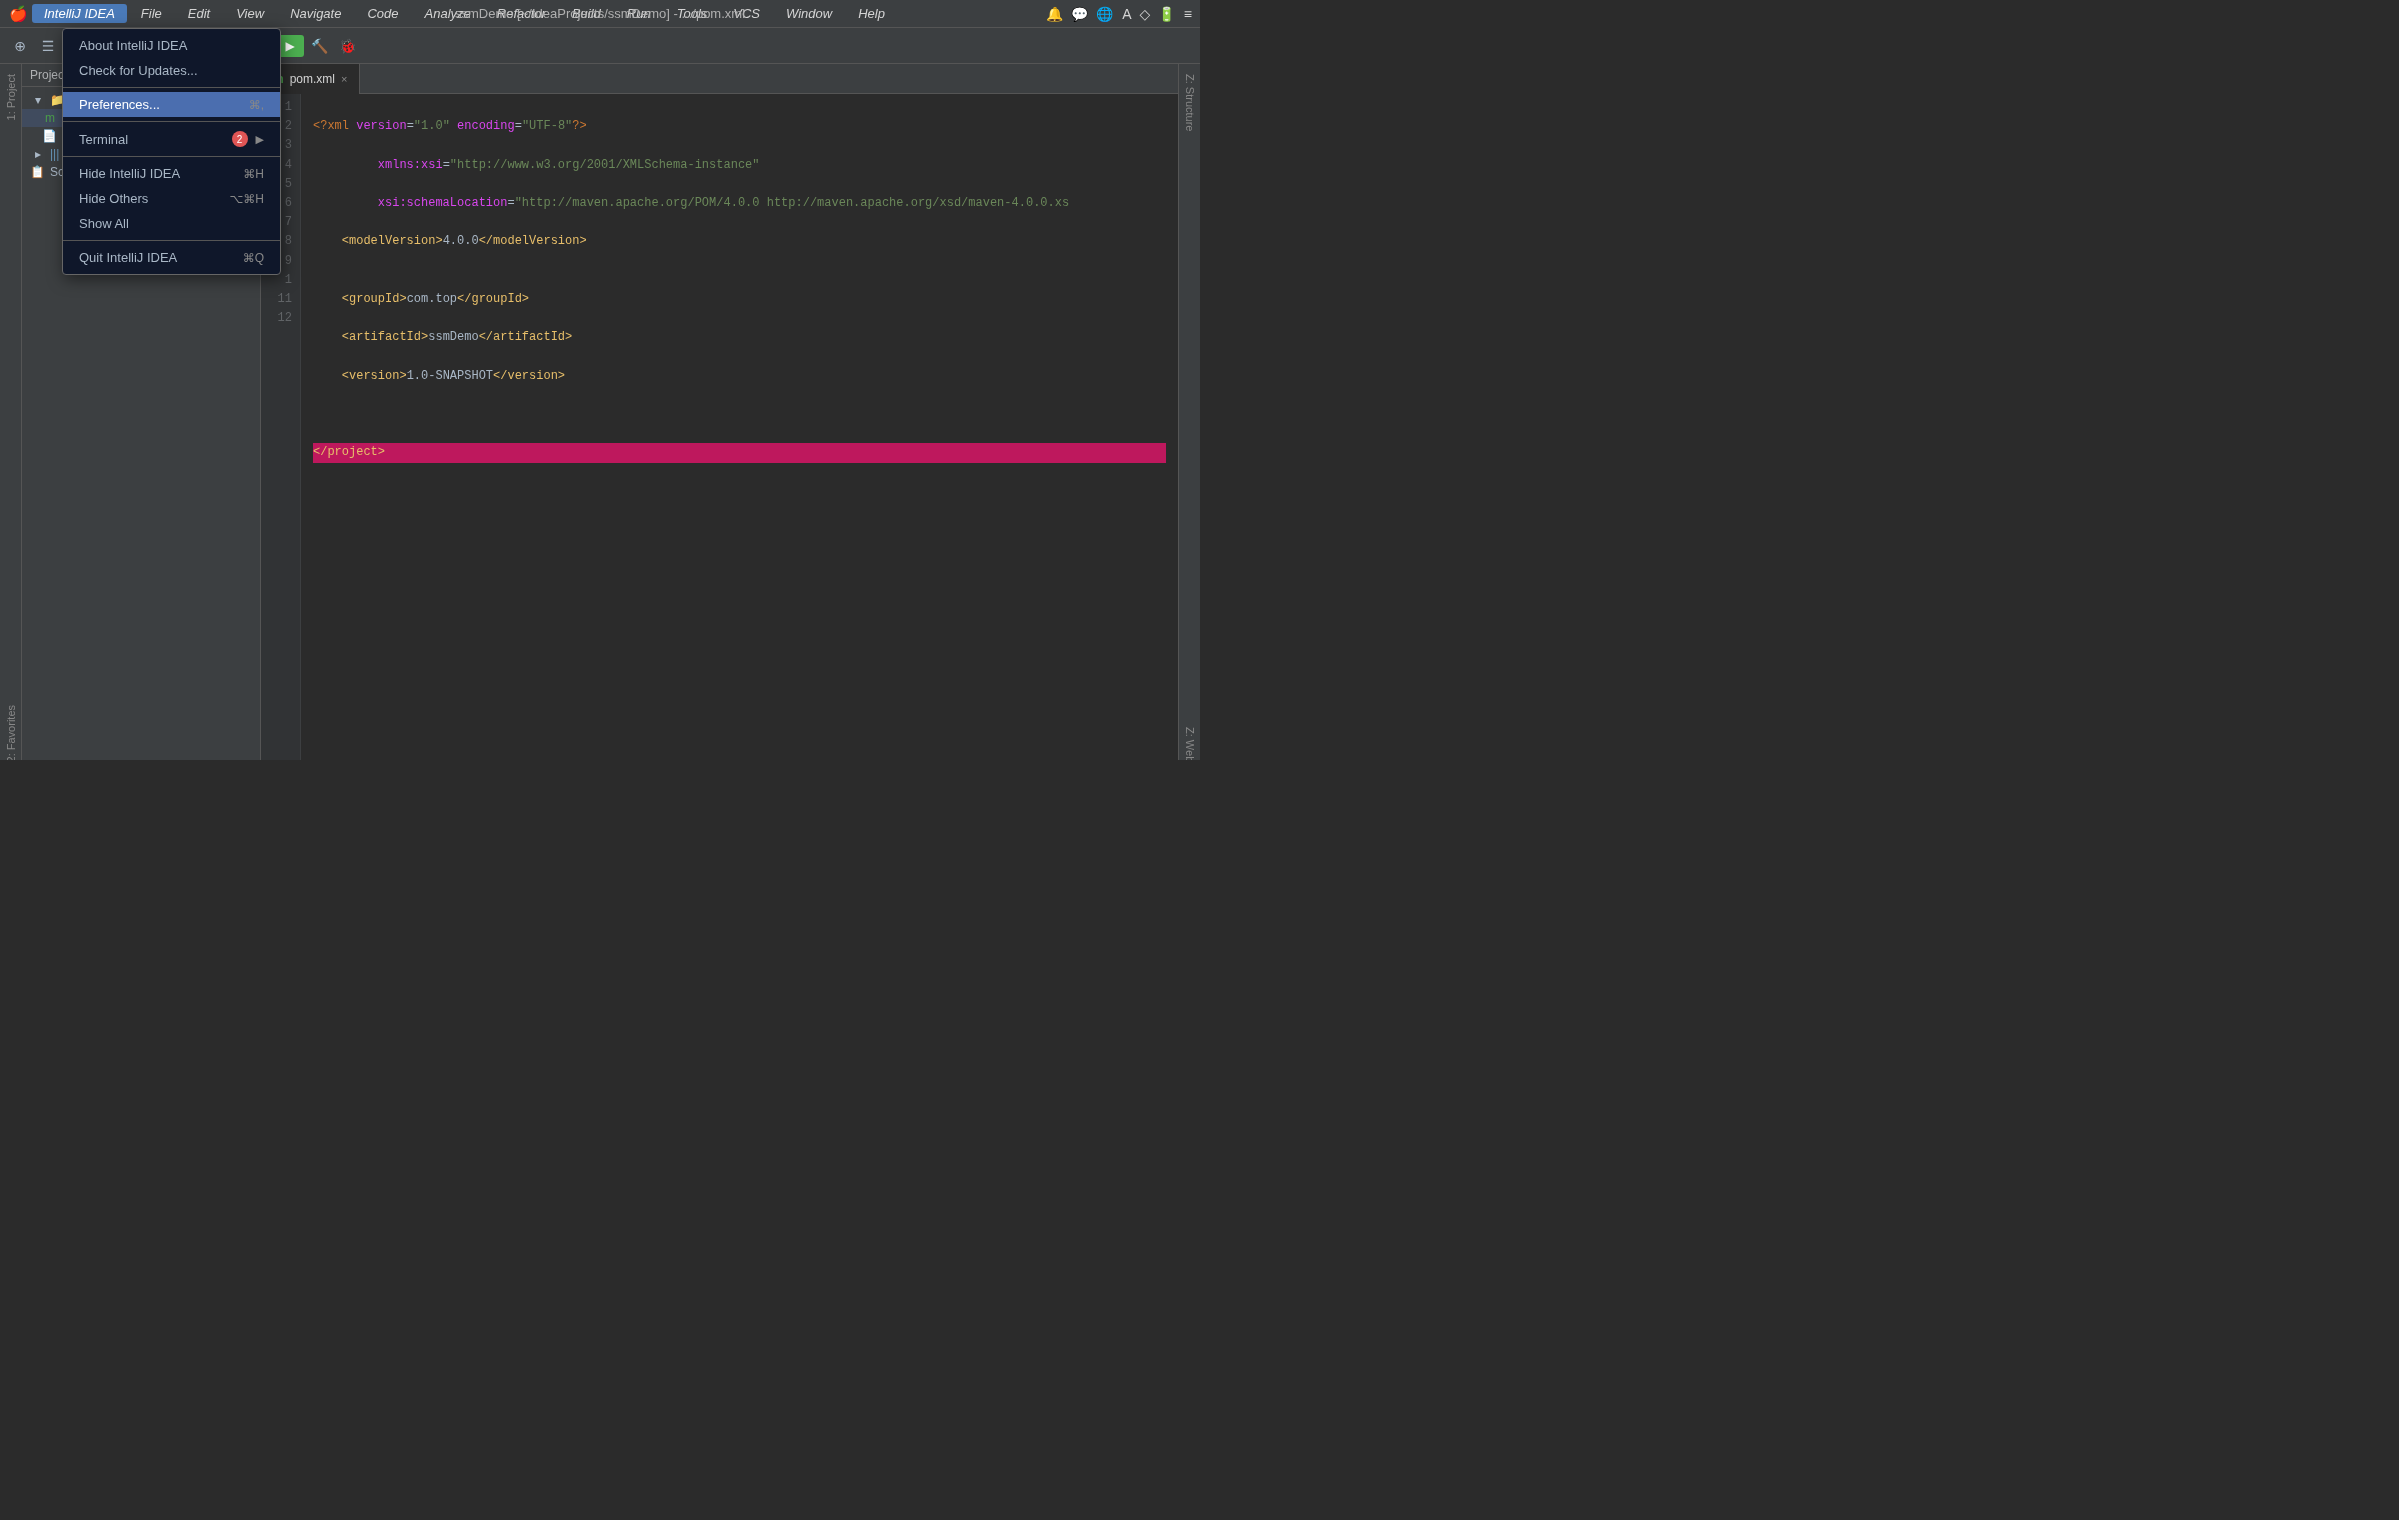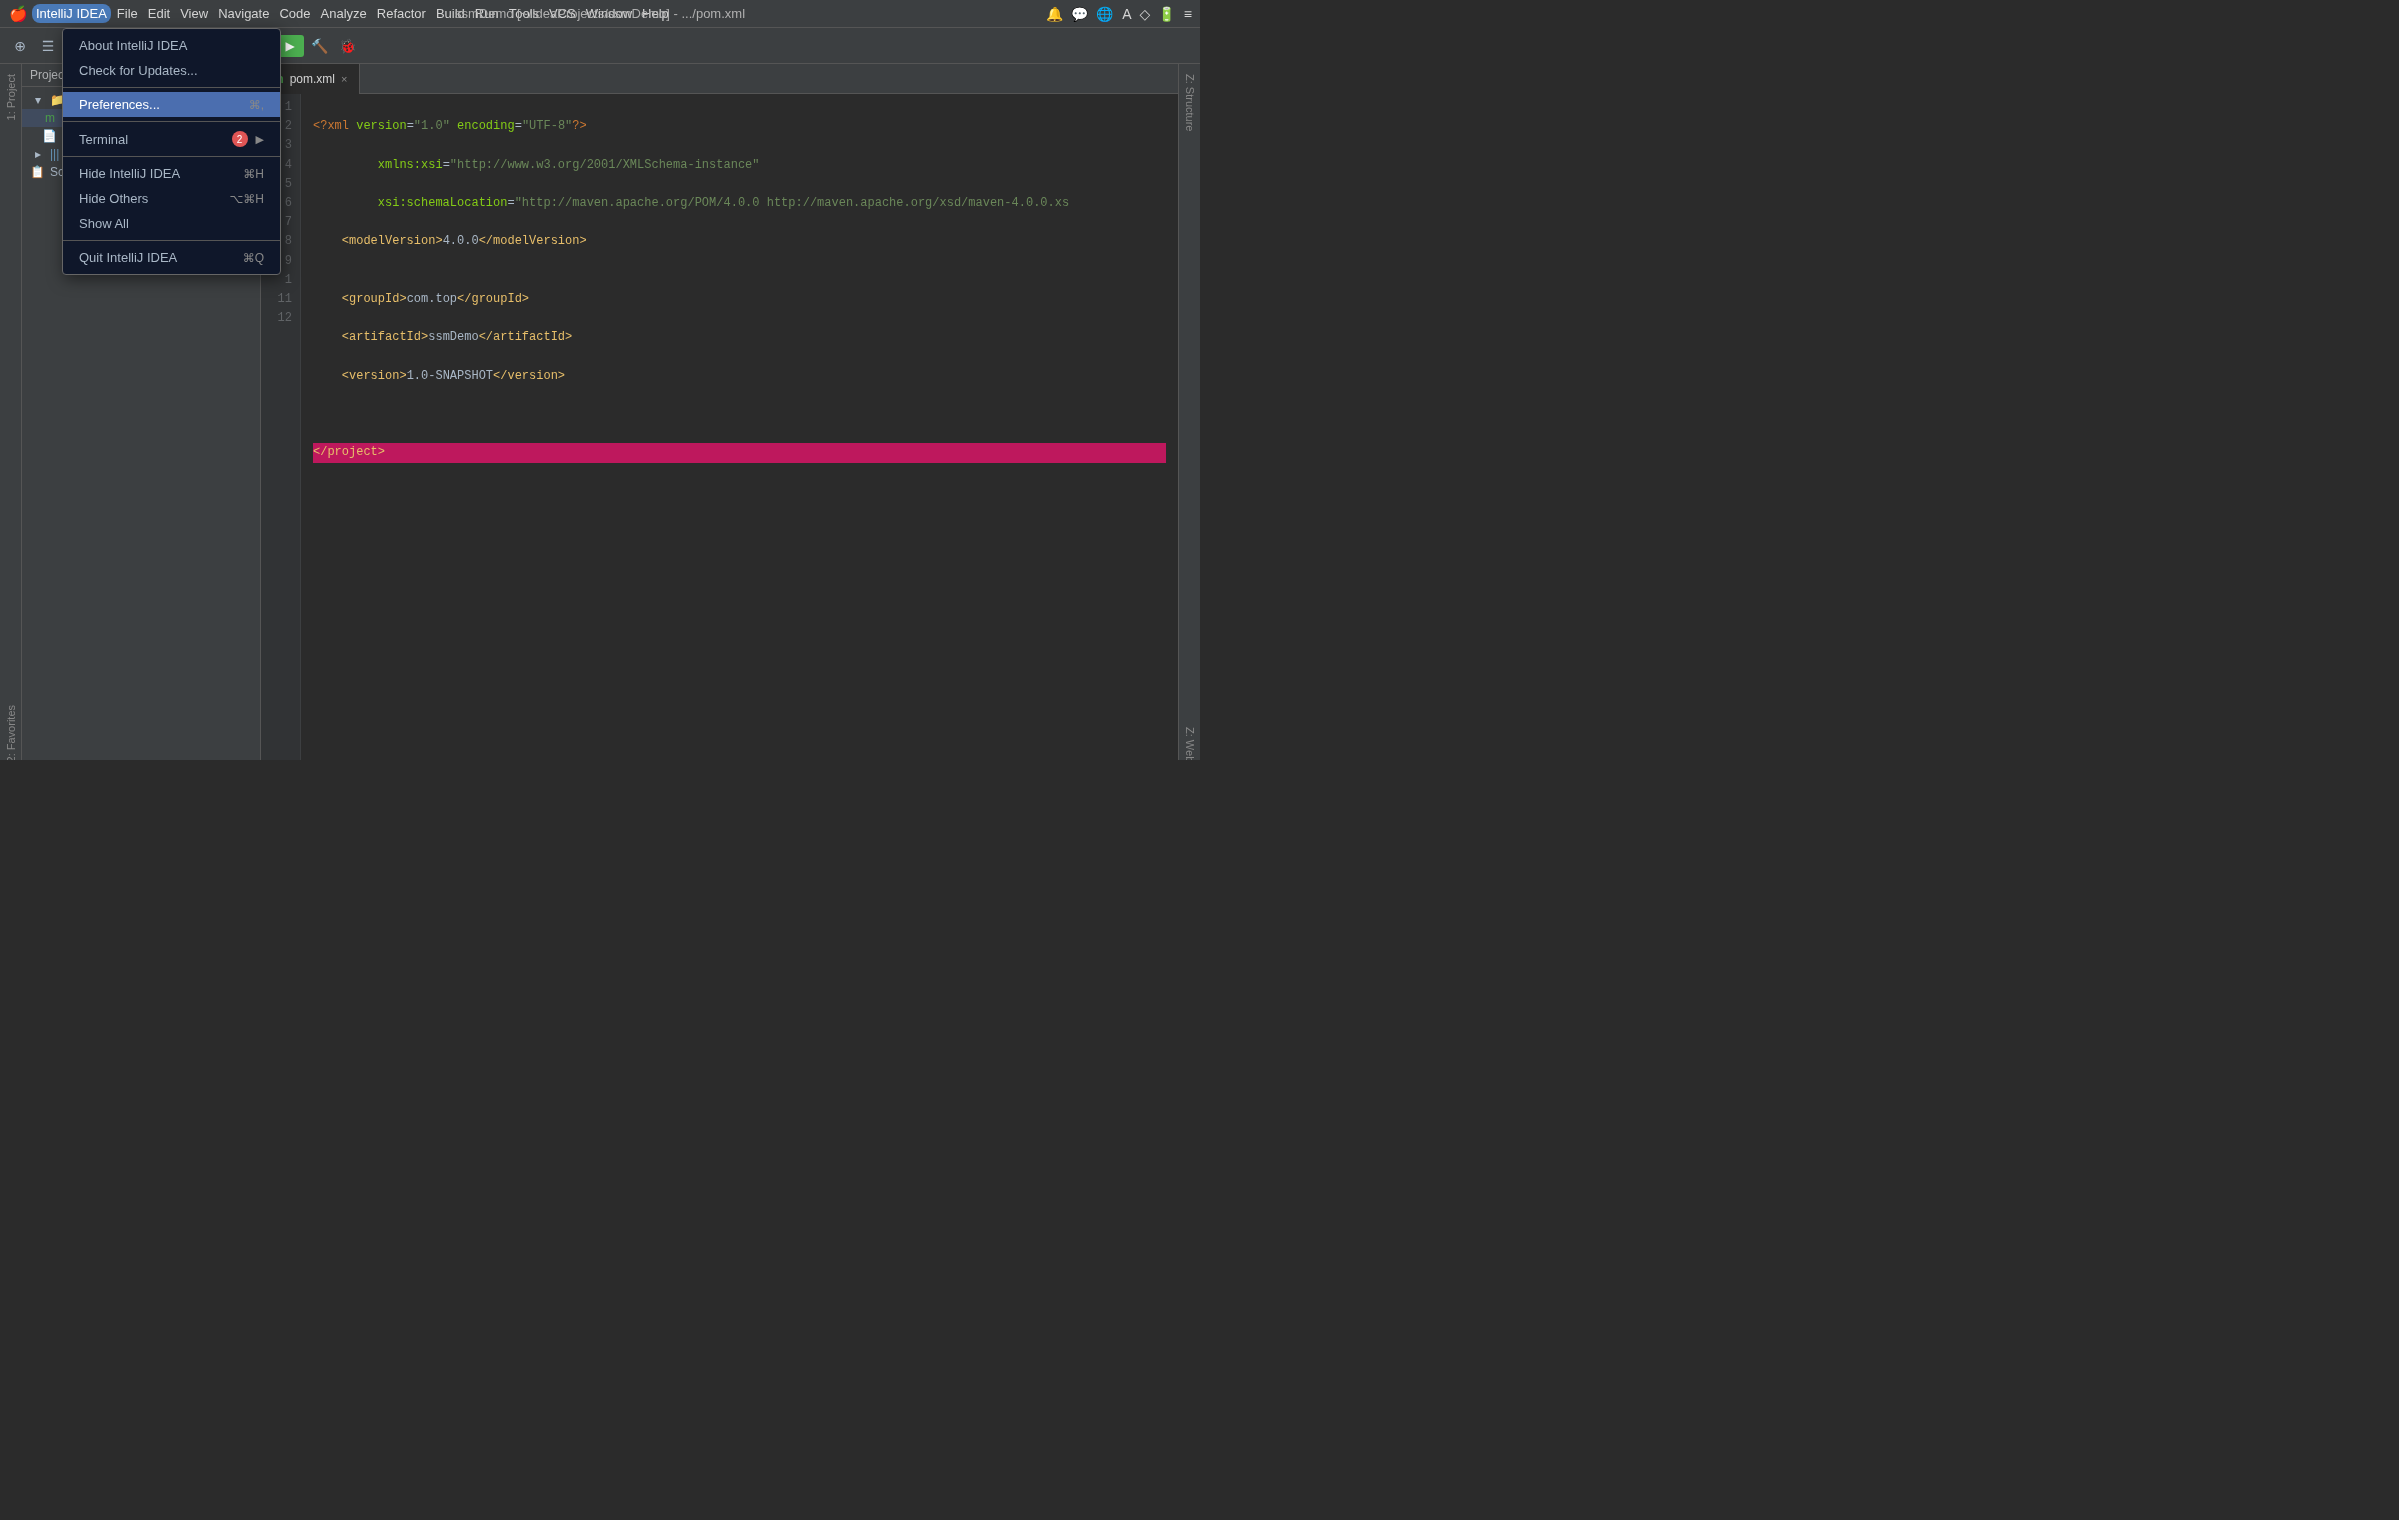--- a/index.html
+++ b/index.html
@@ -30,26 +30,27 @@
       width: 22px;
       height: 22px;
       display: flex;
       align-items: center;
       justify-content: center;
       font-size: 15px;
       color: #d4d4d4;
       cursor: pointer;
     }
     .menubar-item {
-      padding: 2px 4px;
+      padding: 2px 12px;
       font-size: 13px;
       color: #d4d4d4;
-      border-radius: 8px;
+      border-radius: 3px;
       cursor: pointer;
       white-space: nowrap;
+      font-style: italic;
     }
     .menubar-item.active {
       background: #4a7ab8;
       color: white;
     }
     .menubar-spacer { flex: 1; }
     .menubar-title {
       position: absolute;
       left: 50%;
       transform: translateX(-50%);
@@ -187,21 +188,21 @@
       flex: 1;
       padding: 4px 12px;
       font-family: 'Courier New', monospace;
       font-size: 12px;
       line-height: 1.6;
       overflow: auto;
       white-space: pre;
     }
     .code-line { display: block; }
     .xml-tag { color: #e8bf6a; }
-    .xml-attr { color: #84cc16; }
+    .xml-attr { color: #d946ef; }
     .xml-value { color: #6a8759; }
     .xml-text { color: #a9b7c6; }
     .xml-decl { color: #cc7832; }
 
     
     .bottom-bar {
       display: flex;
       align-items: center;
       background: #3c3f41;
       height: 28px;

